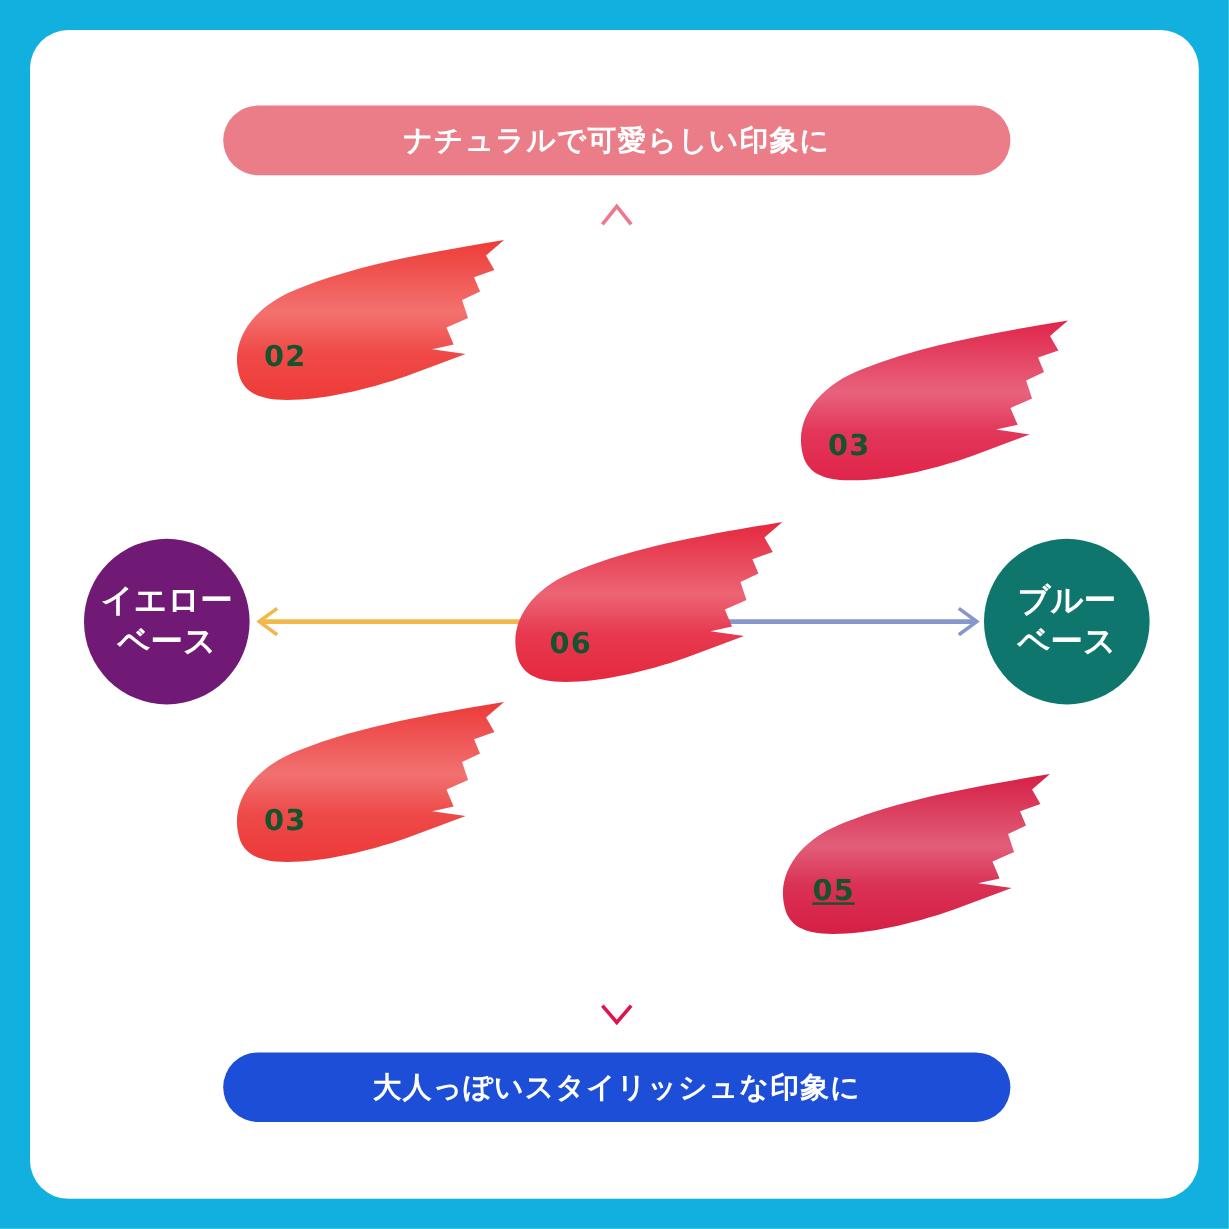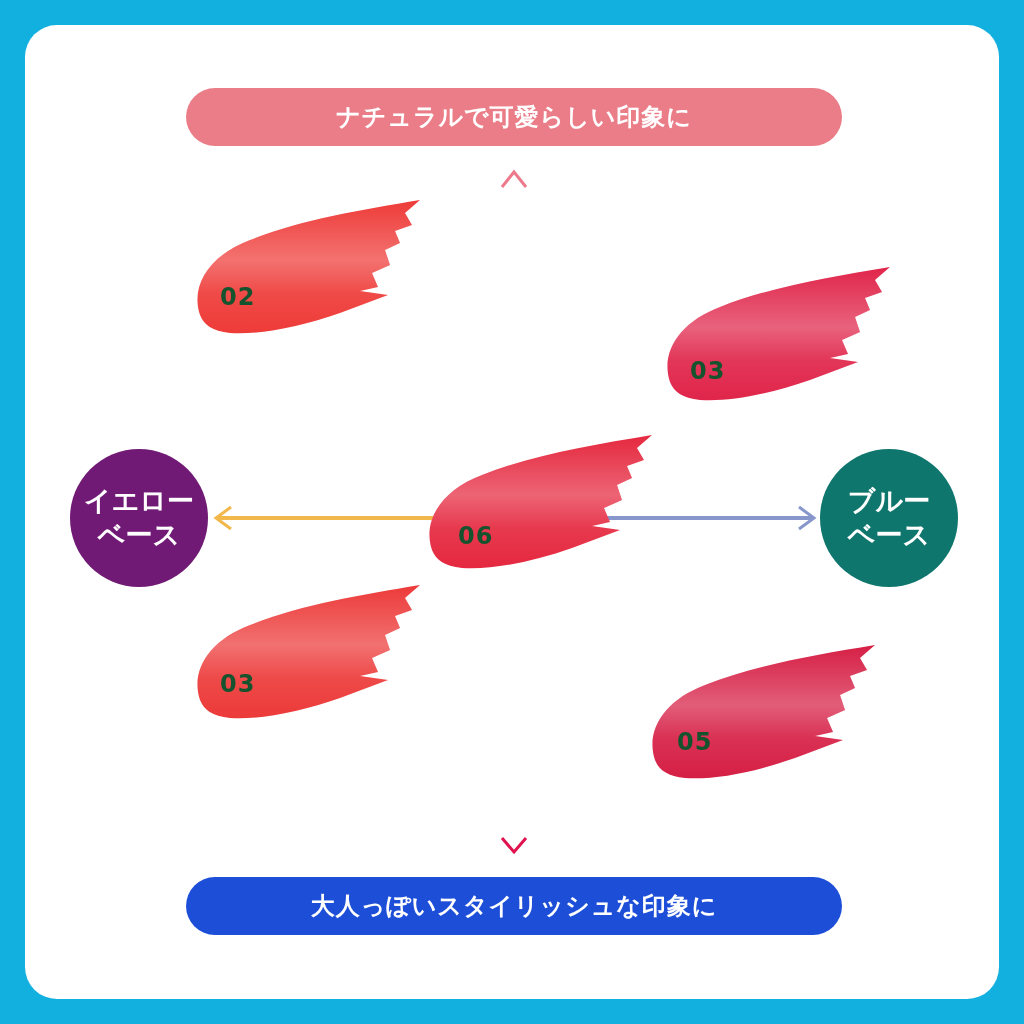--- a/index.html
+++ b/index.html
@@ -135,14 +135,14 @@
     <use href="#smear" fill="url(#sheen)"></use>
   </svg>
   <span class="swatch-label" style="left:30px; top:90px;">03</span>
 </div>
 
 <div class="swatch" style="left:645px; top:640px; width:240px; height:150px;">
   <svg width="240" height="150" viewBox="0 0 240 150">
     <use href="#smear" fill="#d61f45"></use>
     <use href="#smear" fill="url(#sheen)"></use>
   </svg>
-  <span class="swatch-label" style="left:32px; top:88px;">05</span>
+  <span class="swatch-label" style="left:32px; top:88px;text-decoration:underline;">05</span>
 </div>
 
 </body></html>

